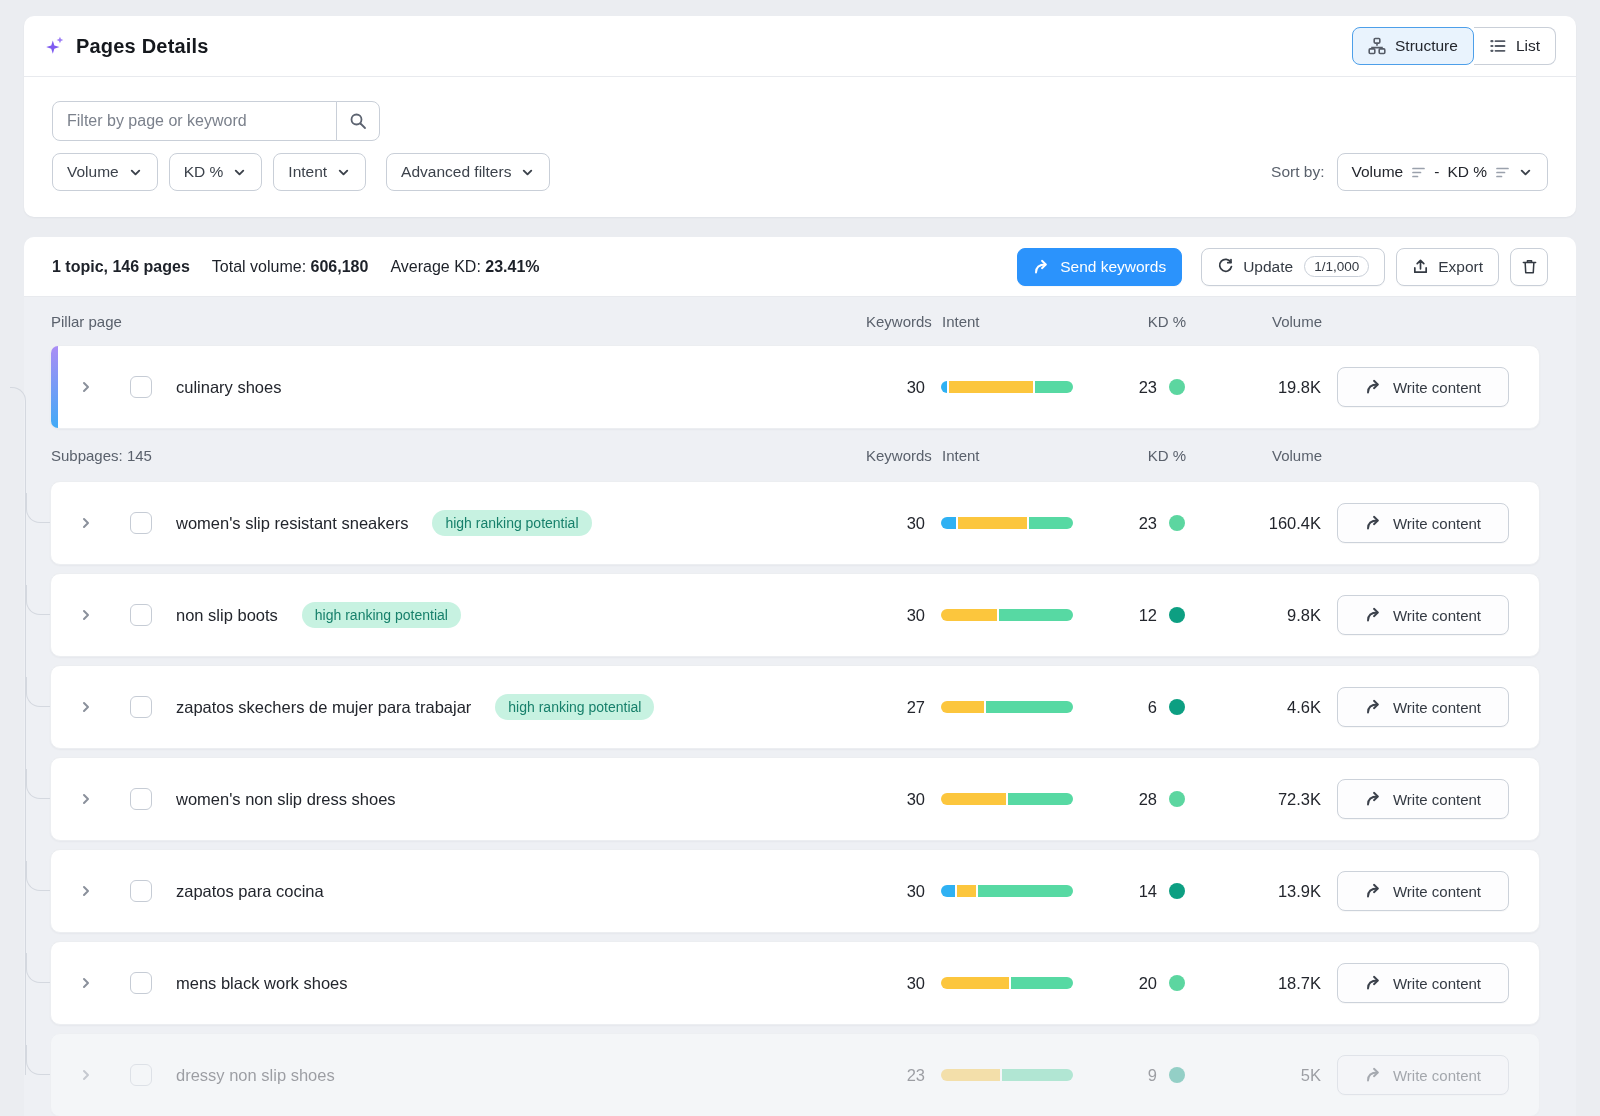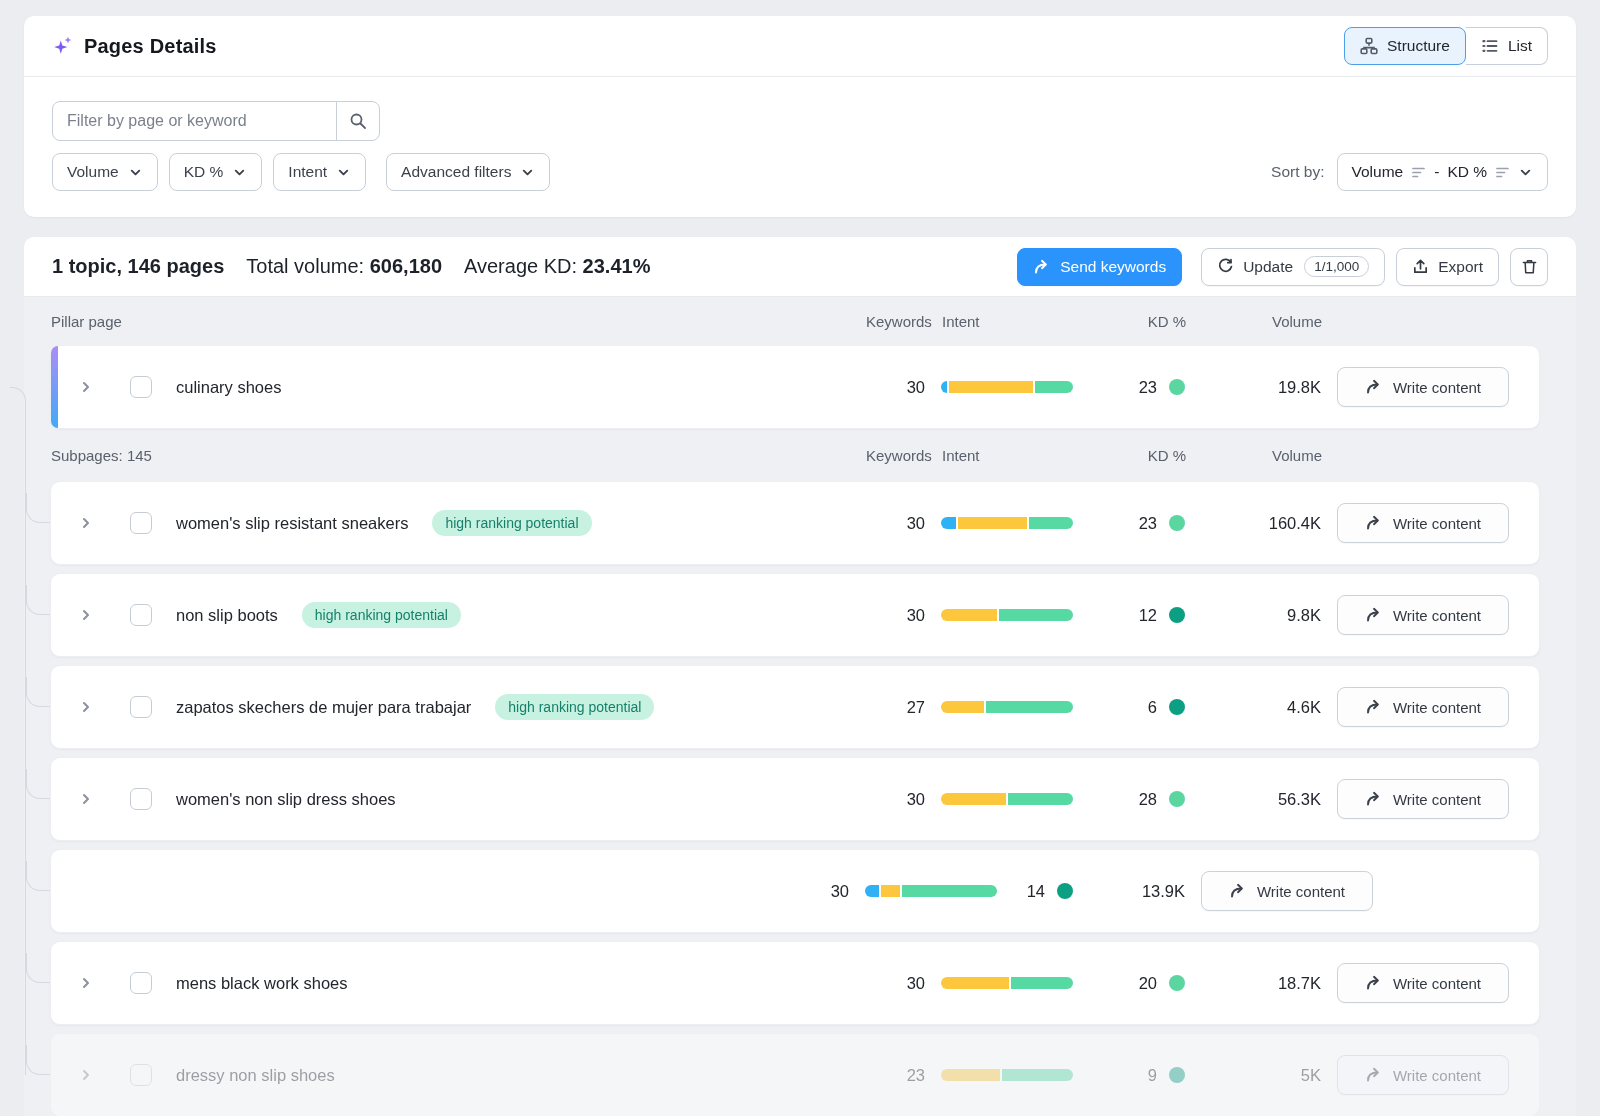--- a/index.html
+++ b/index.html
@@ -2,21 +2,21 @@
 <html style="--grad-start: #ab8df5; --grad-end: #41aaf7;"><head>
 <meta charset="utf-8">
 <style>
   * { margin:0; padding:0; box-sizing:border-box; }
   html,body { width:1600px; height:1116px; overflow:hidden; background:#ebedf1;
               font-family:"Liberation Sans", sans-serif; color:#1d2129; }
   .page { width:1600px; height:1116px; padding:16px 24px 0 24px; position:relative; }
 
   
   .card-top { background:#fff; border-radius:10px; box-shadow:0 1px 2px rgba(25,35,55,.05); }
-  .hdr { height:61px; display:flex; align-items:center; justify-content:space-between; padding:0 28px; border-bottom:1px solid #e8eaee; }
+  .hdr { height:61px; display:flex; align-items:center; justify-content:space-between; padding:0 20px; border-bottom:1px solid #e8eaee; }
   .hdr-left { display:flex; align-items:center; gap:10px; }
   .hdr-title { font-size:20px; font-weight:700; color:#15181d; letter-spacing:.2px; }
   .toggle { display:flex; }
   .tbtn { height:38px; display:flex; align-items:center; gap:9px; padding:0 15px; font-size:15.5px; color:#23262d;
           background:#fff; border:1px solid #c9cfd8; cursor:pointer; }
   .tbtn.sel { background:#e9f3fd; border:1px solid #4d9fe9; border-radius:8px; position:relative; z-index:2; }
   .tbtn.unsel { border-left:none; border-radius:0 8px 8px 0; }
   .tbtn svg { color:#555b66; }
 
   .filters { padding:24px 28px 26px 28px; }
@@ -36,21 +36,21 @@
   .sort-area { margin-left:auto; display:flex; align-items:center; }
   .sort-label { font-size:15.5px; color:#5a616c; margin-right:12px; }
   .sort-btn { height:38px; display:flex; align-items:center; gap:8px; padding:0 14px; border:1px solid #c9cfd8;
               border-radius:8px; background:#fff; font-size:15.5px; font-family:inherit; color:#23262d; cursor:pointer; }
   .sort-ico { color:#9aa1ac; }
 
   
   .section { margin-top:20px; background:#eef0f4; border-radius:10px 10px 0 0; position:relative; }
   .statsbar { height:60px; background:#fff; border-radius:10px 10px 0 0; border-bottom:1px solid #e8eaee;
               display:flex; align-items:center; justify-content:space-between; padding:0 28px; position:relative; z-index:3; }
-  .stats-left { display:flex; align-items:center; gap:22px; font-size:20px; color:#1d2129; }
+  .stats-left { display:flex; align-items:center; gap:22px; font-size:16px; color:#1d2129; }
   .stat b { font-weight:700; }
   .stats-right { display:flex; align-items:center; gap:11px; }
   .btn { height:38px; display:flex; align-items:center; gap:9px; padding:0 15px; border:1px solid #c9cfd8;
          border-radius:8px; background:#fff; font-size:15.5px; font-family:inherit; color:#343a43; cursor:pointer;
          box-shadow:0 1px 1px rgba(0,0,0,.03); }
   .btn-primary { background:#2b93fc; border-color:#2b93fc; color:#fff; margin-right:8px; }
   .quota { border:1px solid #c9cfd8; border-radius:13px; font-size:13.5px; padding:2px 9px; color:#343a43; margin-left:2px; }
   .btn-icon { width:38px; padding:0; justify-content:center; }
 
   .grid { display:grid; grid-template-columns:1fr 60px 132px 96px 120px 172px; column-gap:16px; align-items:center; }
@@ -444,36 +444,45 @@
             <div>
               <div class="intent-bar">
                 <div class="intent-seg" style="flex-grow: 50; background: rgb(252, 198, 61);"></div>
                 <div class="intent-seg" style="flex-grow: 50; background: rgb(87, 217, 163);"></div>
               </div>
             </div>
             <div class="kd-cell">
               <span class="num">28</span>
               <span class="kd-dot" style="background: rgb(92, 214, 160);"></span>
             </div>
-            <div class="num">56.3K</div>
+            <div class="num">72.3K</div>
             <div>
               <button class="write-btn">
                 <span style="display: flex;">
                   <svg width="18" height="18" viewBox="0 0 18 18" fill="none" stroke="currentColor" stroke-width="1.9" stroke-linecap="round" stroke-linejoin="round">
                     <path d="M3 14.5 C3 8.5 6.5 6.5 12.5 6.5"></path>
                     <path d="M9 2.8 L12.8 6.5 L9 10.2"></path>
                   </svg>
                 </span>
                 <span>Write content</span>
               </button>
             </div>
           </div>
         </div>
         <div class="row-wrap">
           <div class="row-card grid">
+            <div class="title-cell">
+              <span class="row-chevron">
+                <svg width="16" height="16" viewBox="0 0 16 16" fill="none" stroke="currentColor" stroke-width="2" stroke-linecap="round" stroke-linejoin="round">
+                  <path d="M6 4 L10 8 L6 12"></path>
+                </svg>
+              </span>
+              <span class="checkbox"></span>
+              <span class="row-title">zapatos para cocina</span>
+            </div>
             <div class="num">30</div>
             <div>
               <div class="intent-bar">
                 <div class="intent-seg" style="flex-grow: 11; background: rgb(47, 177, 243);"></div>
                 <div class="intent-seg" style="flex-grow: 15; background: rgb(252, 198, 61);"></div>
                 <div class="intent-seg" style="flex-grow: 74; background: rgb(87, 217, 163);"></div>
               </div>
             </div>
             <div class="kd-cell">
               <span class="num">14</span>

